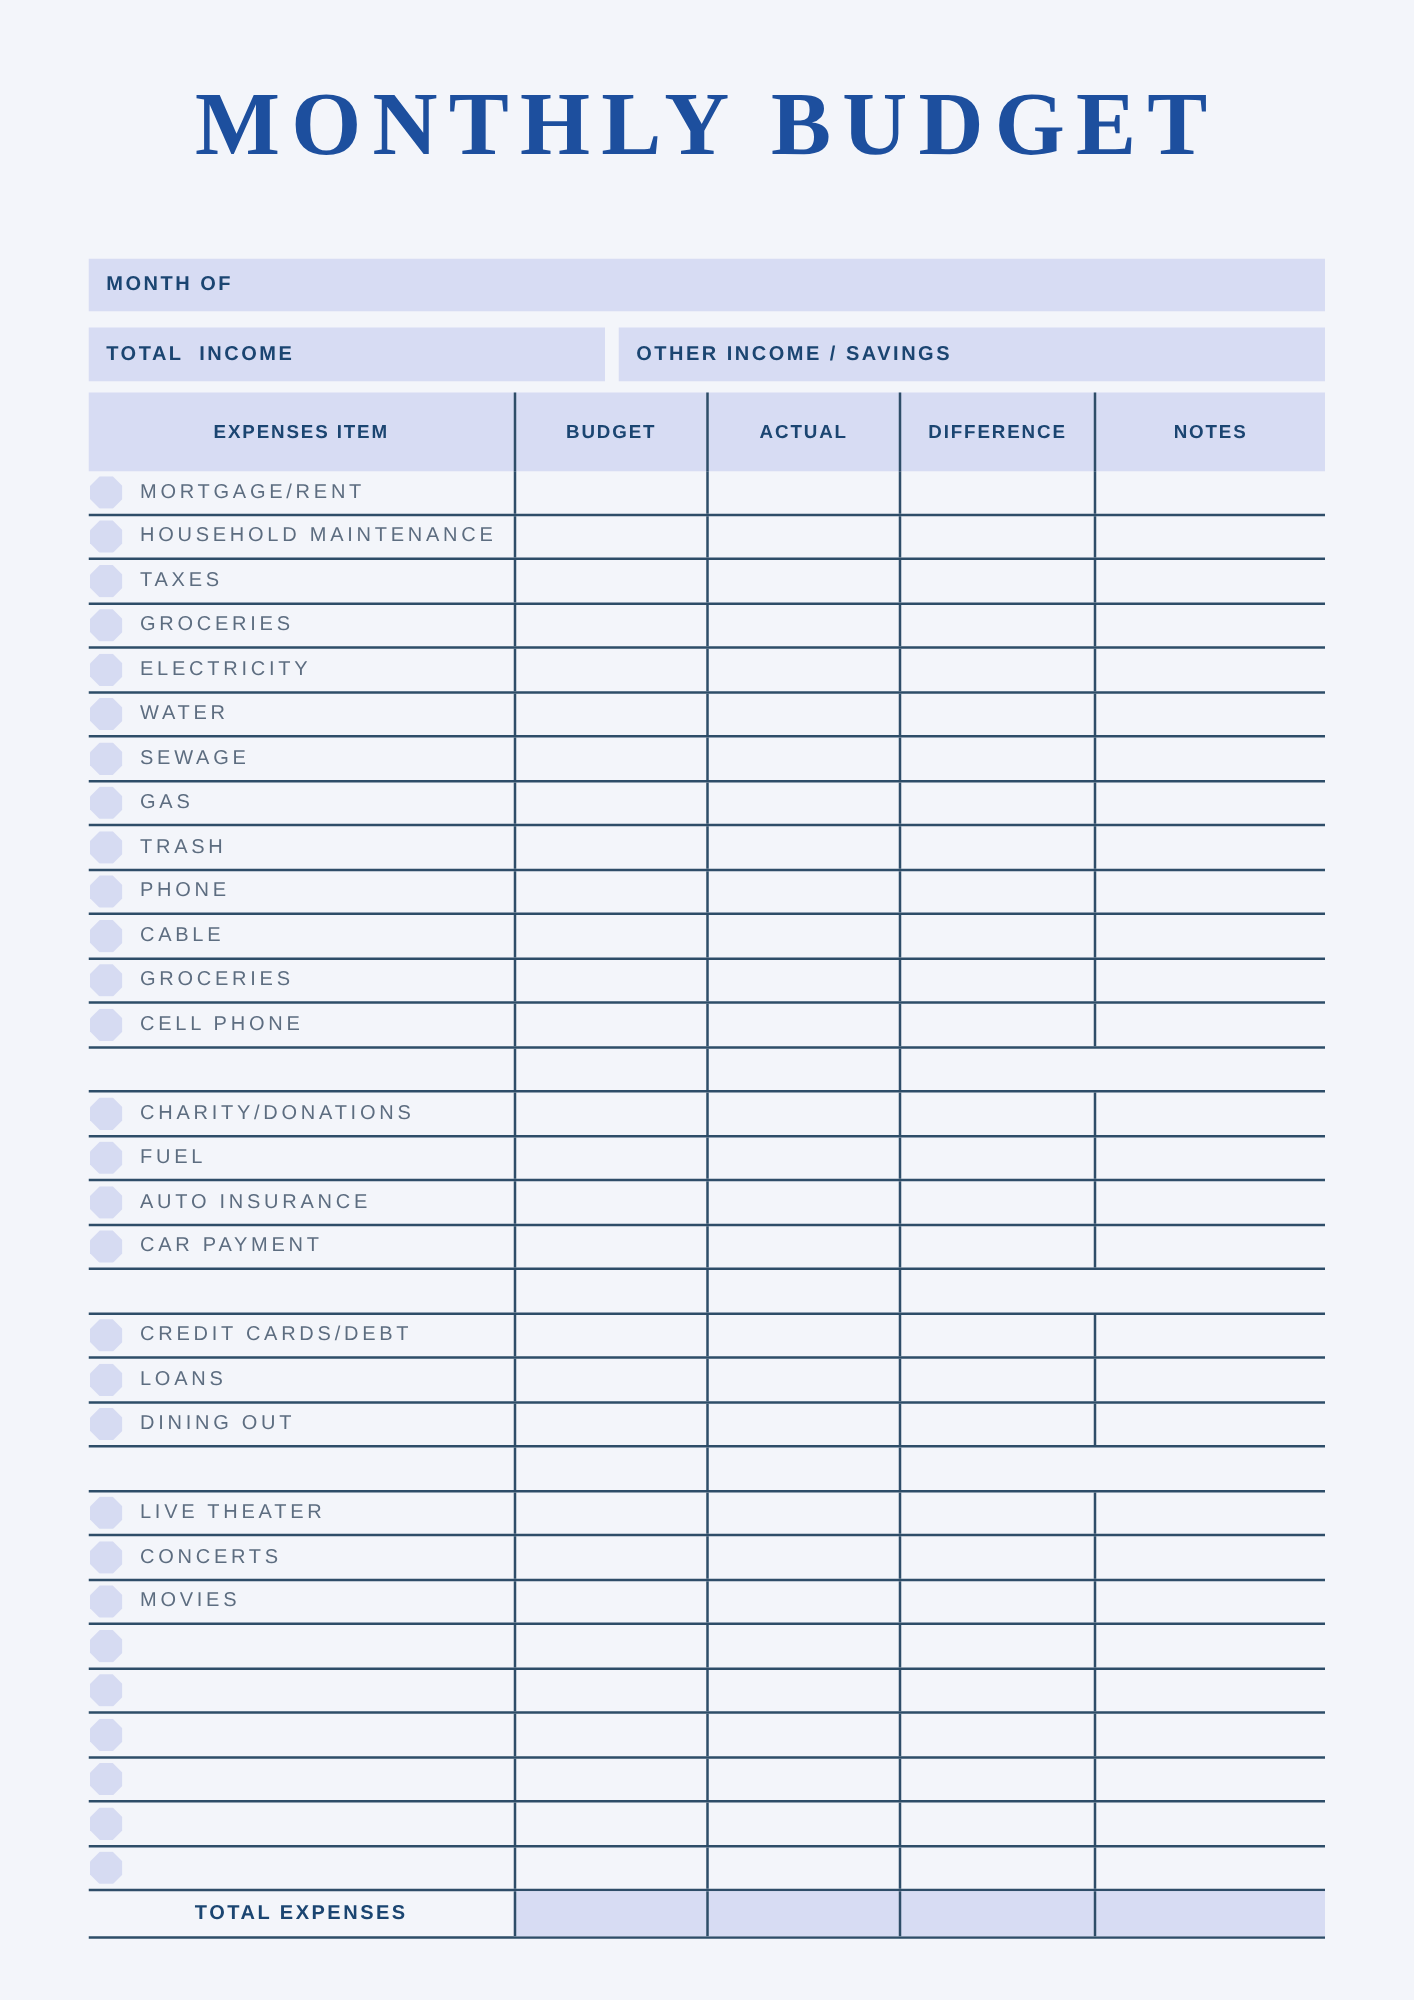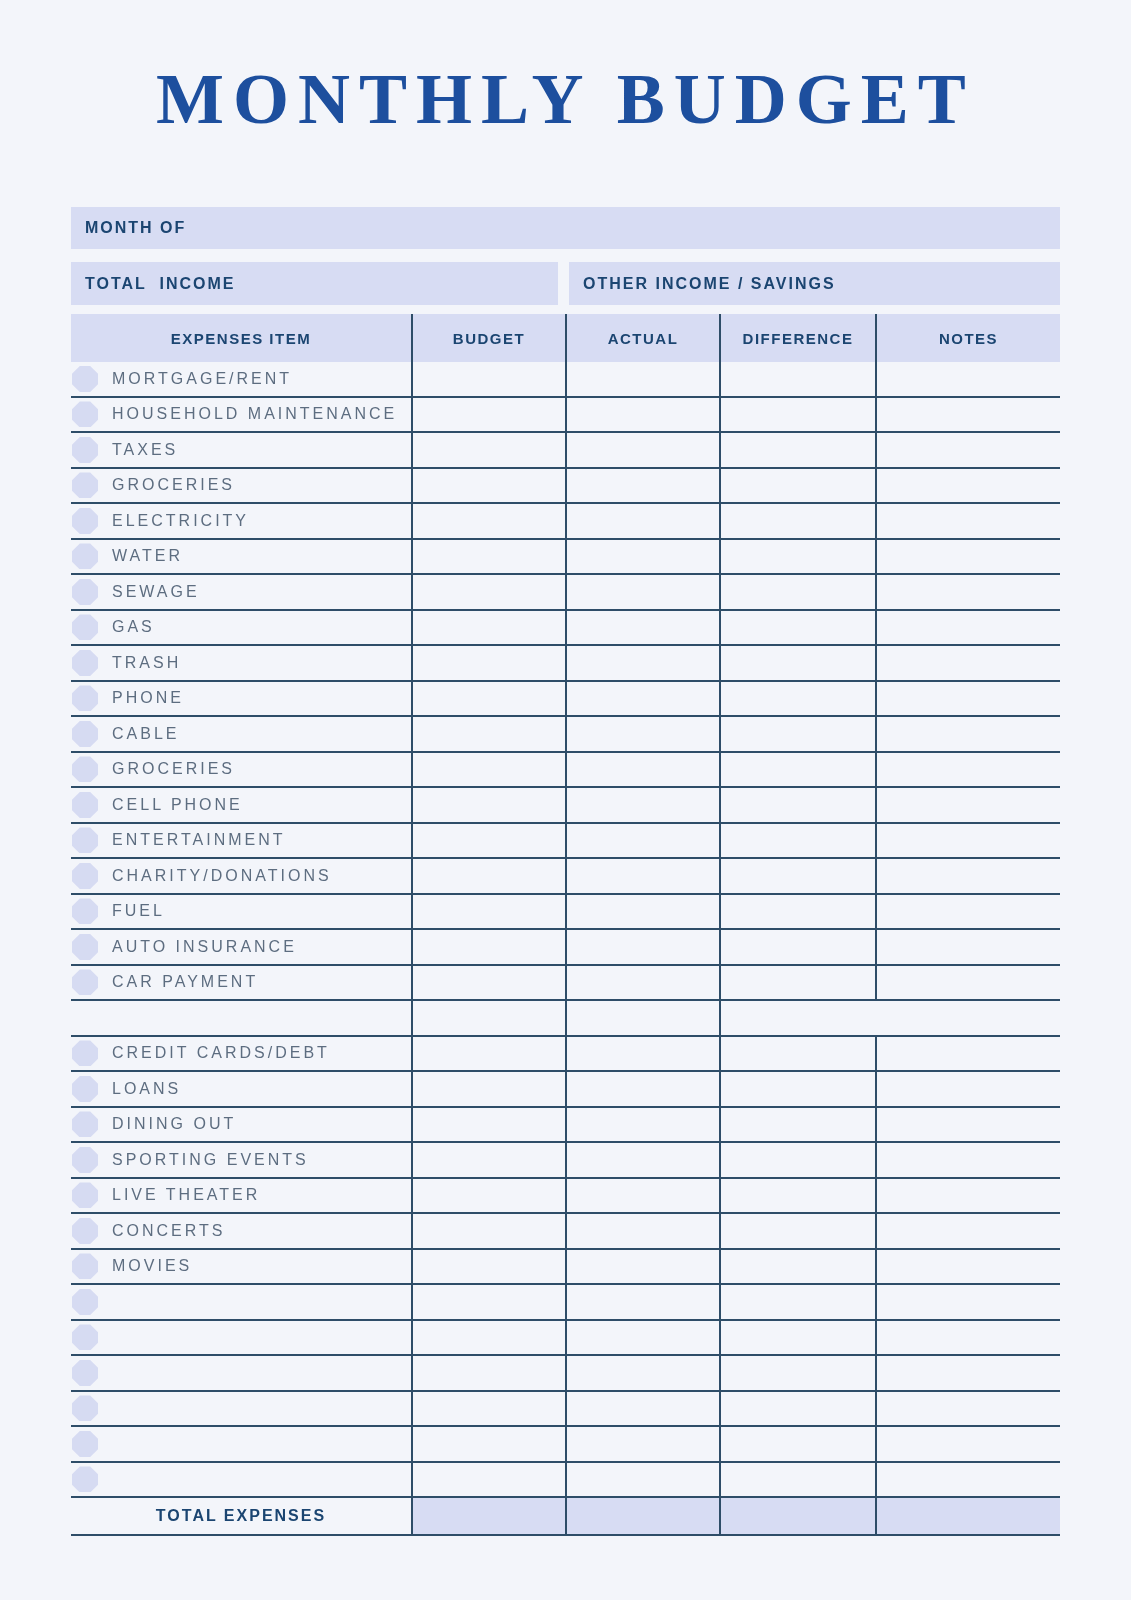--- a/index.html
+++ b/index.html
@@ -38,32 +38,32 @@
     padding-left:14px;
     color:var(--navy);
     font-weight:700;
     font-size:16px;
     letter-spacing:2px;
     white-space:pre;
   }
   .month-bar{margin-top:68px;height:42px;}
   .income-row{margin-top:13px;height:43px;display:flex;gap:11px;}
   .income-bar{height:43px;}
-  .income-left{width:487px;}
+  .income-left{width:413px;}
   .income-right{flex:1;}
   .table{margin-top:9px;}
   .row{
     display:grid;
     grid-template-columns:340px 154px 154px 156px 185px;
     width:989px;
   }
   .cell{min-height:100%;}
   .row .cell + .cell{border-left:2px solid var(--line);}
   .header-row{
-    height:48px;
+    height:63px;
     background:var(--panel);
   }
   .header-row .cell{
     display:flex;align-items:center;justify-content:center;
     color:var(--navy);
     font-weight:700;
     font-size:15px;
     letter-spacing:1.5px;
     white-space:pre;
   }
@@ -268,24 +268,20 @@
       <span class="bullet"></span>
       <span class="item-label">CELL PHONE</span>
     </div>
     <div class="cell"></div>
     <div class="cell"></div>
     <div class="cell"></div>
     <div class="cell"></div>
   </div>
 
   <div class="row body-row">
-    <div class="cell item-cell">
-      <span class="bullet"></span>
-      <span class="item-label">ENTERTAINMENT</span>
-    </div>
     <div class="cell"></div>
     <div class="cell"></div>
     <div class="cell"></div>
     <div class="cell"></div>
   </div>
 
   <div class="row body-row">
     <div class="cell item-cell">
       <span class="bullet"></span>
       <span class="item-label">CHARITY/DONATIONS</span>
@@ -363,24 +359,20 @@
       <span class="bullet"></span>
       <span class="item-label">DINING OUT</span>
     </div>
     <div class="cell"></div>
     <div class="cell"></div>
     <div class="cell"></div>
     <div class="cell"></div>
   </div>
 
   <div class="row body-row">
-    <div class="cell item-cell">
-      <span class="bullet"></span>
-      <span class="item-label">SPORTING EVENTS</span>
-    </div>
     <div class="cell"></div>
     <div class="cell"></div>
     <div class="cell"></div>
     <div class="cell"></div>
   </div>
 
   <div class="row body-row">
     <div class="cell item-cell">
       <span class="bullet"></span>
       <span class="item-label">LIVE THEATER</span>

